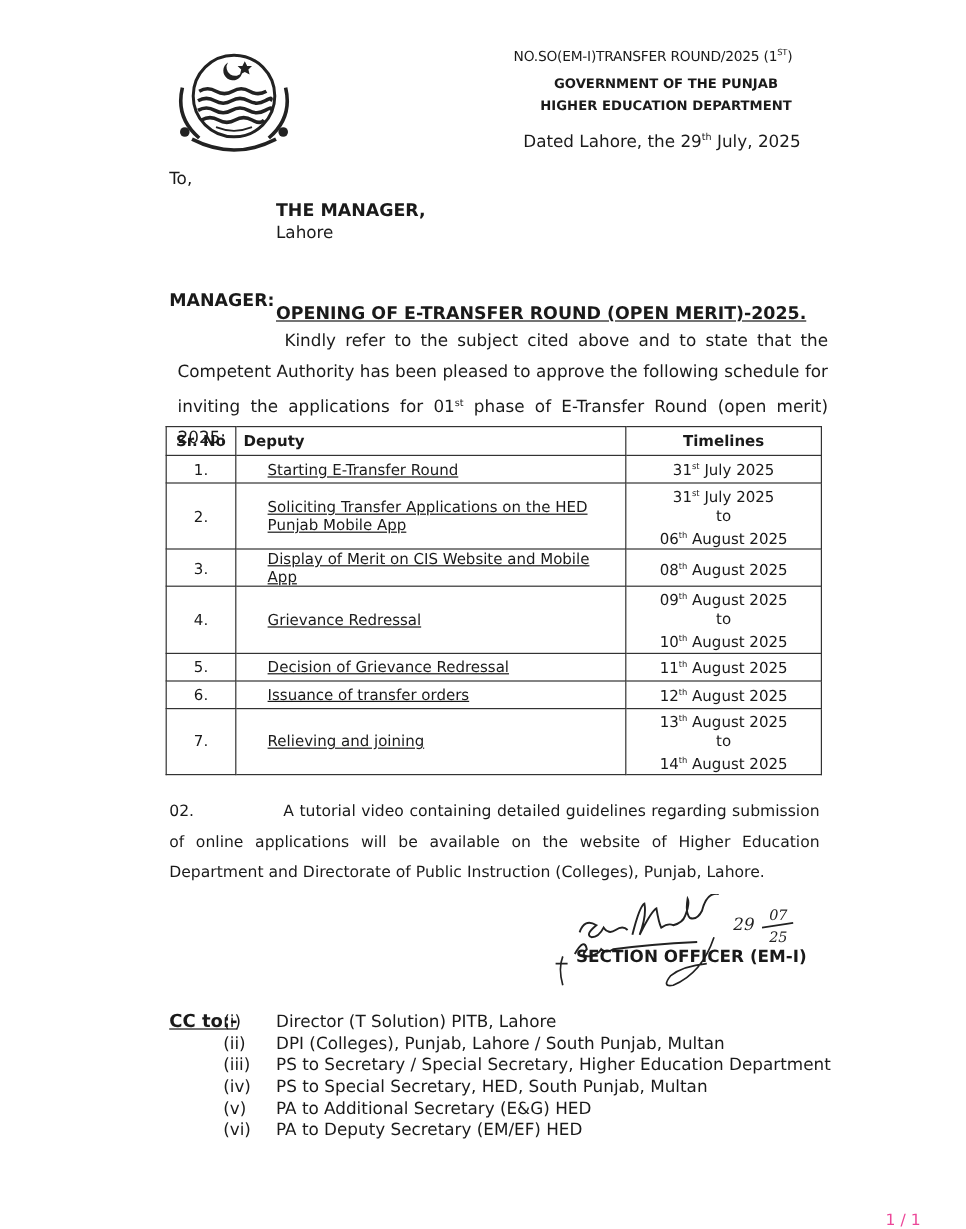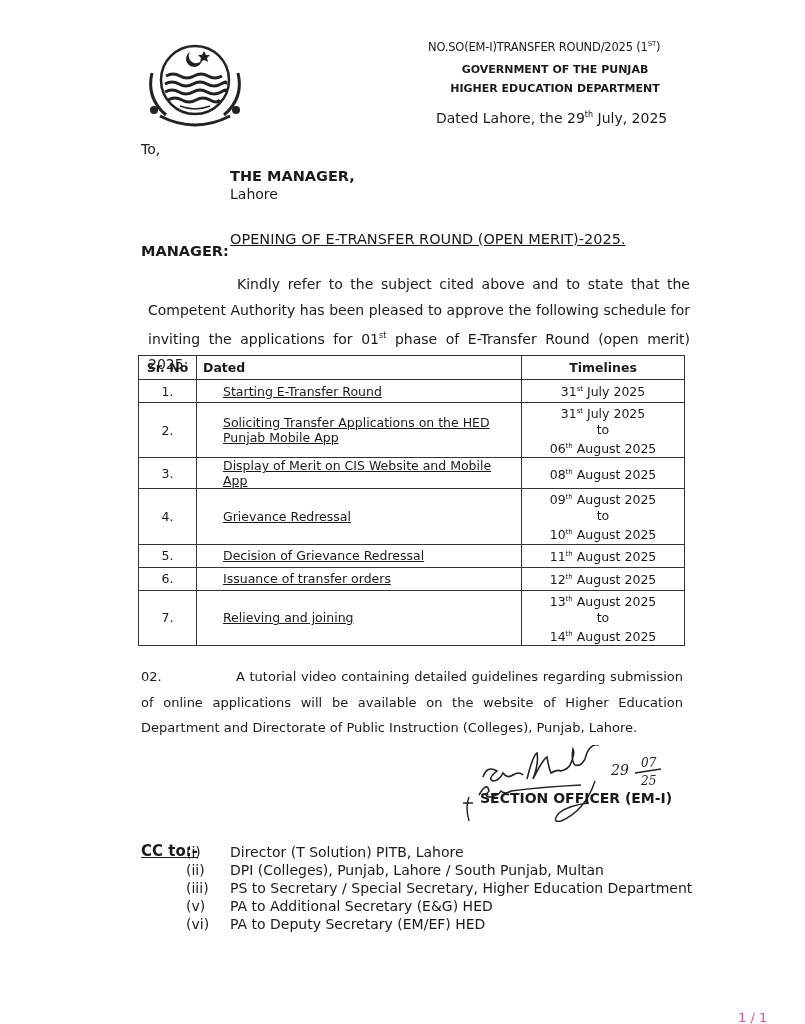--- a/index.html
+++ b/index.html
@@ -9,21 +9,21 @@
   .logo { left: 140px; top: 38px; width: 110px; height: 90px; }
   .refno { left: 428px; top: 40px; font-size: 11.5px; letter-spacing: -0.2px; }
   .refno sup { font-size: 7px; }
   .gov { left: 430px; top: 60px; font-weight: bold; font-size: 11px; line-height: 19px; text-align: center; width: 250px; }
   .dated { left: 436px; top: 110px; font-size: 14px; }
   .dated sup { font-size: 8px; }
   .to { left: 141px; top: 141px; font-size: 14px; }
   .addr { left: 230px; top: 167px; font-size: 14px; line-height: 18px; }
   .addr .mgr { font-weight: bold; font-size: 14.5px; }
   .subj-label { left: 141px; top: 243px; font-weight: bold; font-size: 14.5px; }
-  .subj-text { left: 230px; top: 231px; font-weight: normal; font-size: 14.5px; text-decoration: underline; }
+  .subj-text { left: 230px; top: 254px; font-weight: bold; font-size: 14.5px; text-decoration: underline; }
   .para { left: 124px; top: 272px; width: 542px; font-size: 14px; line-height: 25.5px; text-align: justify; margin-left: 24px; }
   .para .indent { display: inline-block; width: 89px; }
   .para sup { font-size: 8px; }
   table.sched { position: absolute; left: 138px; top: 355px; width: 547px; border-collapse: collapse; font-size: 12.5px; }
   table.sched td, table.sched th { border: 1.5px solid #333; padding: 0 6px; }
   table.sched th { font-weight: bold; height: 23px; text-align: left; }
   table.sched th.c-sr { text-align: center; width: 45px; }
   table.sched th.c-time { text-align: center; width: 150px; }
   table.sched td.sr { text-align: center; }
   table.sched td.act { padding-left: 26px; text-decoration: underline; }
@@ -76,21 +76,21 @@
 
 <div class="abs subj-label">MANAGER:</div>
 <div class="abs subj-text">OPENING OF E-TRANSFER ROUND (OPEN MERIT)-2025.</div>
 
 <div class="abs para"><span class="indent"></span><span>Kindly refer to the subject cited above and to state that the Competent Authority has been pleased to approve the following schedule for inviting the applications for 01</span><sup>st</sup><span> phase of E-Transfer Round (open merit) 2025:</span></div>
 
 <table class="sched">
   <thead>
     <tr>
       <th class="c-sr">Sr. No</th>
-      <th>Dated</th>
+      <th>Deputy</th>
       <th class="c-time">Timelines</th>
     </tr>
   </thead>
   <tbody>
     <tr class="single">
       <td class="sr">1.</td>
       <td class="act">Starting E-Transfer Round</td>
       <td class="time"><span>31</span><sup>st</sup><span> July 2025</span></td>
     </tr>
     <tr class="multi">
@@ -165,20 +165,24 @@
     </div>
   <div class="row">
       <span class="rn">(ii)</span>
       <span>DPI (Colleges), Punjab, Lahore / South Punjab, Multan</span>
     </div>
   <div class="row">
       <span class="rn">(iii)</span>
       <span>PS to Secretary / Special Secretary, Higher Education Department</span>
     </div>
   <div class="row">
+      <span class="rn">(iv)</span>
+      <span>PS to Special Secretary, HED, South Punjab, Multan</span>
+    </div>
+  <div class="row">
       <span class="rn">(v)</span>
       <span>PA to Additional Secretary (E&amp;G) HED</span>
     </div>
   <div class="row">
       <span class="rn">(vi)</span>
       <span>PA to Deputy Secretary (EM/EF) HED</span>
     </div>
 </div>
 
 <div class="abs pager">1 / 1</div>

